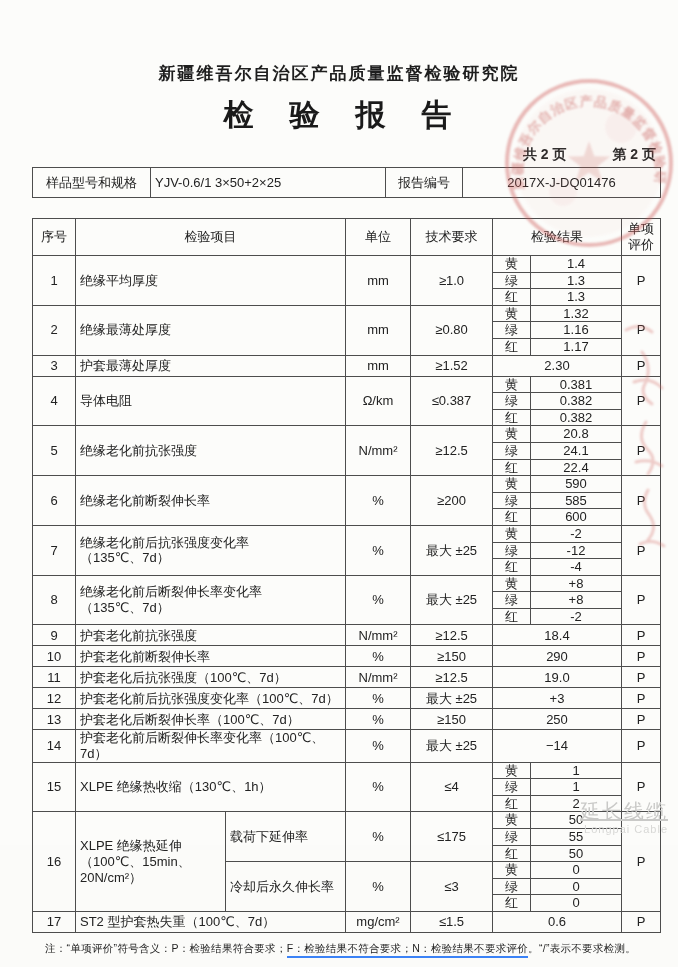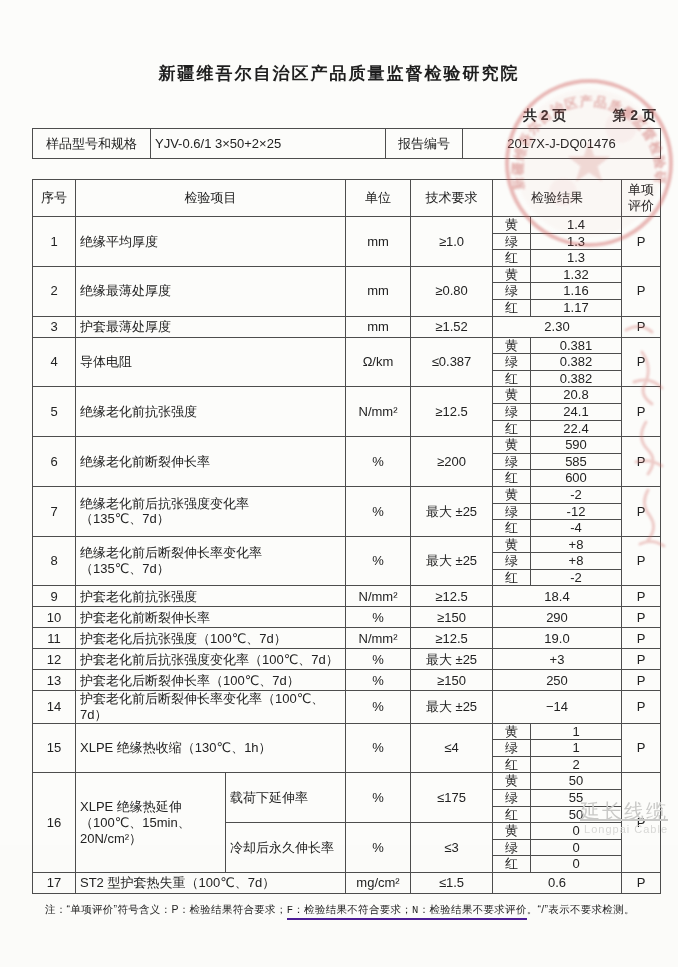--- a/index.html
+++ b/index.html
@@ -15,55 +15,56 @@
   .institute{
     padding-top:62px;text-align:center;
     font-size:17px;font-weight:bold;letter-spacing:2px;color:#1e1e1e;
   }
   .report-title{
     margin-top:10px;text-align:center;
     font-size:30px;font-weight:bold;letter-spacing:3px;color:#1a1a1a;
   }
   .page-line{
     text-align:right;font-size:14px;color:#2a2a2a;
-    margin:22px 0 3px 0;padding-right:4px;font-weight:600;
+    margin:10px 0 3px 0;padding-right:4px;font-weight:600;
   }
   .page-line .total{margin-right:42px;}
   table{border-collapse:collapse;table-layout:fixed;width:628px;background:transparent;}
   td,th{
     border:1px solid #4d4d4d;
     font-size:13px;font-weight:normal;color:#222;
     padding:0 4px;line-height:1.2;
     overflow:hidden;
   }
   .info-table{margin-bottom:20px;}
   .info-table td{height:29px;}
   .c{text-align:center;}
   .l{text-align:left;}
   thead td{height:36px;text-align:center;}
   tbody tr{height:16px;}
   tbody tr.single{height:21px;}
   .note{
     margin:9px 0 0 13px;font-size:10.5px;color:#1f1f1f;letter-spacing:0.3px;
   }
-  .note .u{border-bottom:2px solid #4c1d95;padding-bottom:2px;font-family:Liberation Mono, monospace;}
+  .note .u{border-bottom:2px solid #3b82f6;padding-bottom:2px;}
   .watermark{
     position:absolute;right:10px;bottom:9px;text-align:right;line-height:1.15;
   }
   .watermark .wm-cn{font-size:20px;color:#c9c9c7;letter-spacing:2px;text-decoration:underline;}
   .watermark .wm-en{font-size:11px;color:#d8d8d6;letter-spacing:1px;}
   .seal{position:absolute;left:493px;top:67px;pointer-events:none;}
   .ink-marks{position:absolute;left:612px;top:312px;pointer-events:none;}
 </style>
 </head>
 <body>
 
 <div class="page">
 
   <div class="institute">新疆维吾尔自治区产品质量监督检验研究院</div>
+  <div class="report-title">检　验　报　告</div>
 
   <div class="content">
     <div class="page-line">
       <span class="total">共 2 页</span>
       <span>第 2 页</span>
     </div>
 
     <table class="info-table">
       <colgroup>
           <col style="width:118px">

